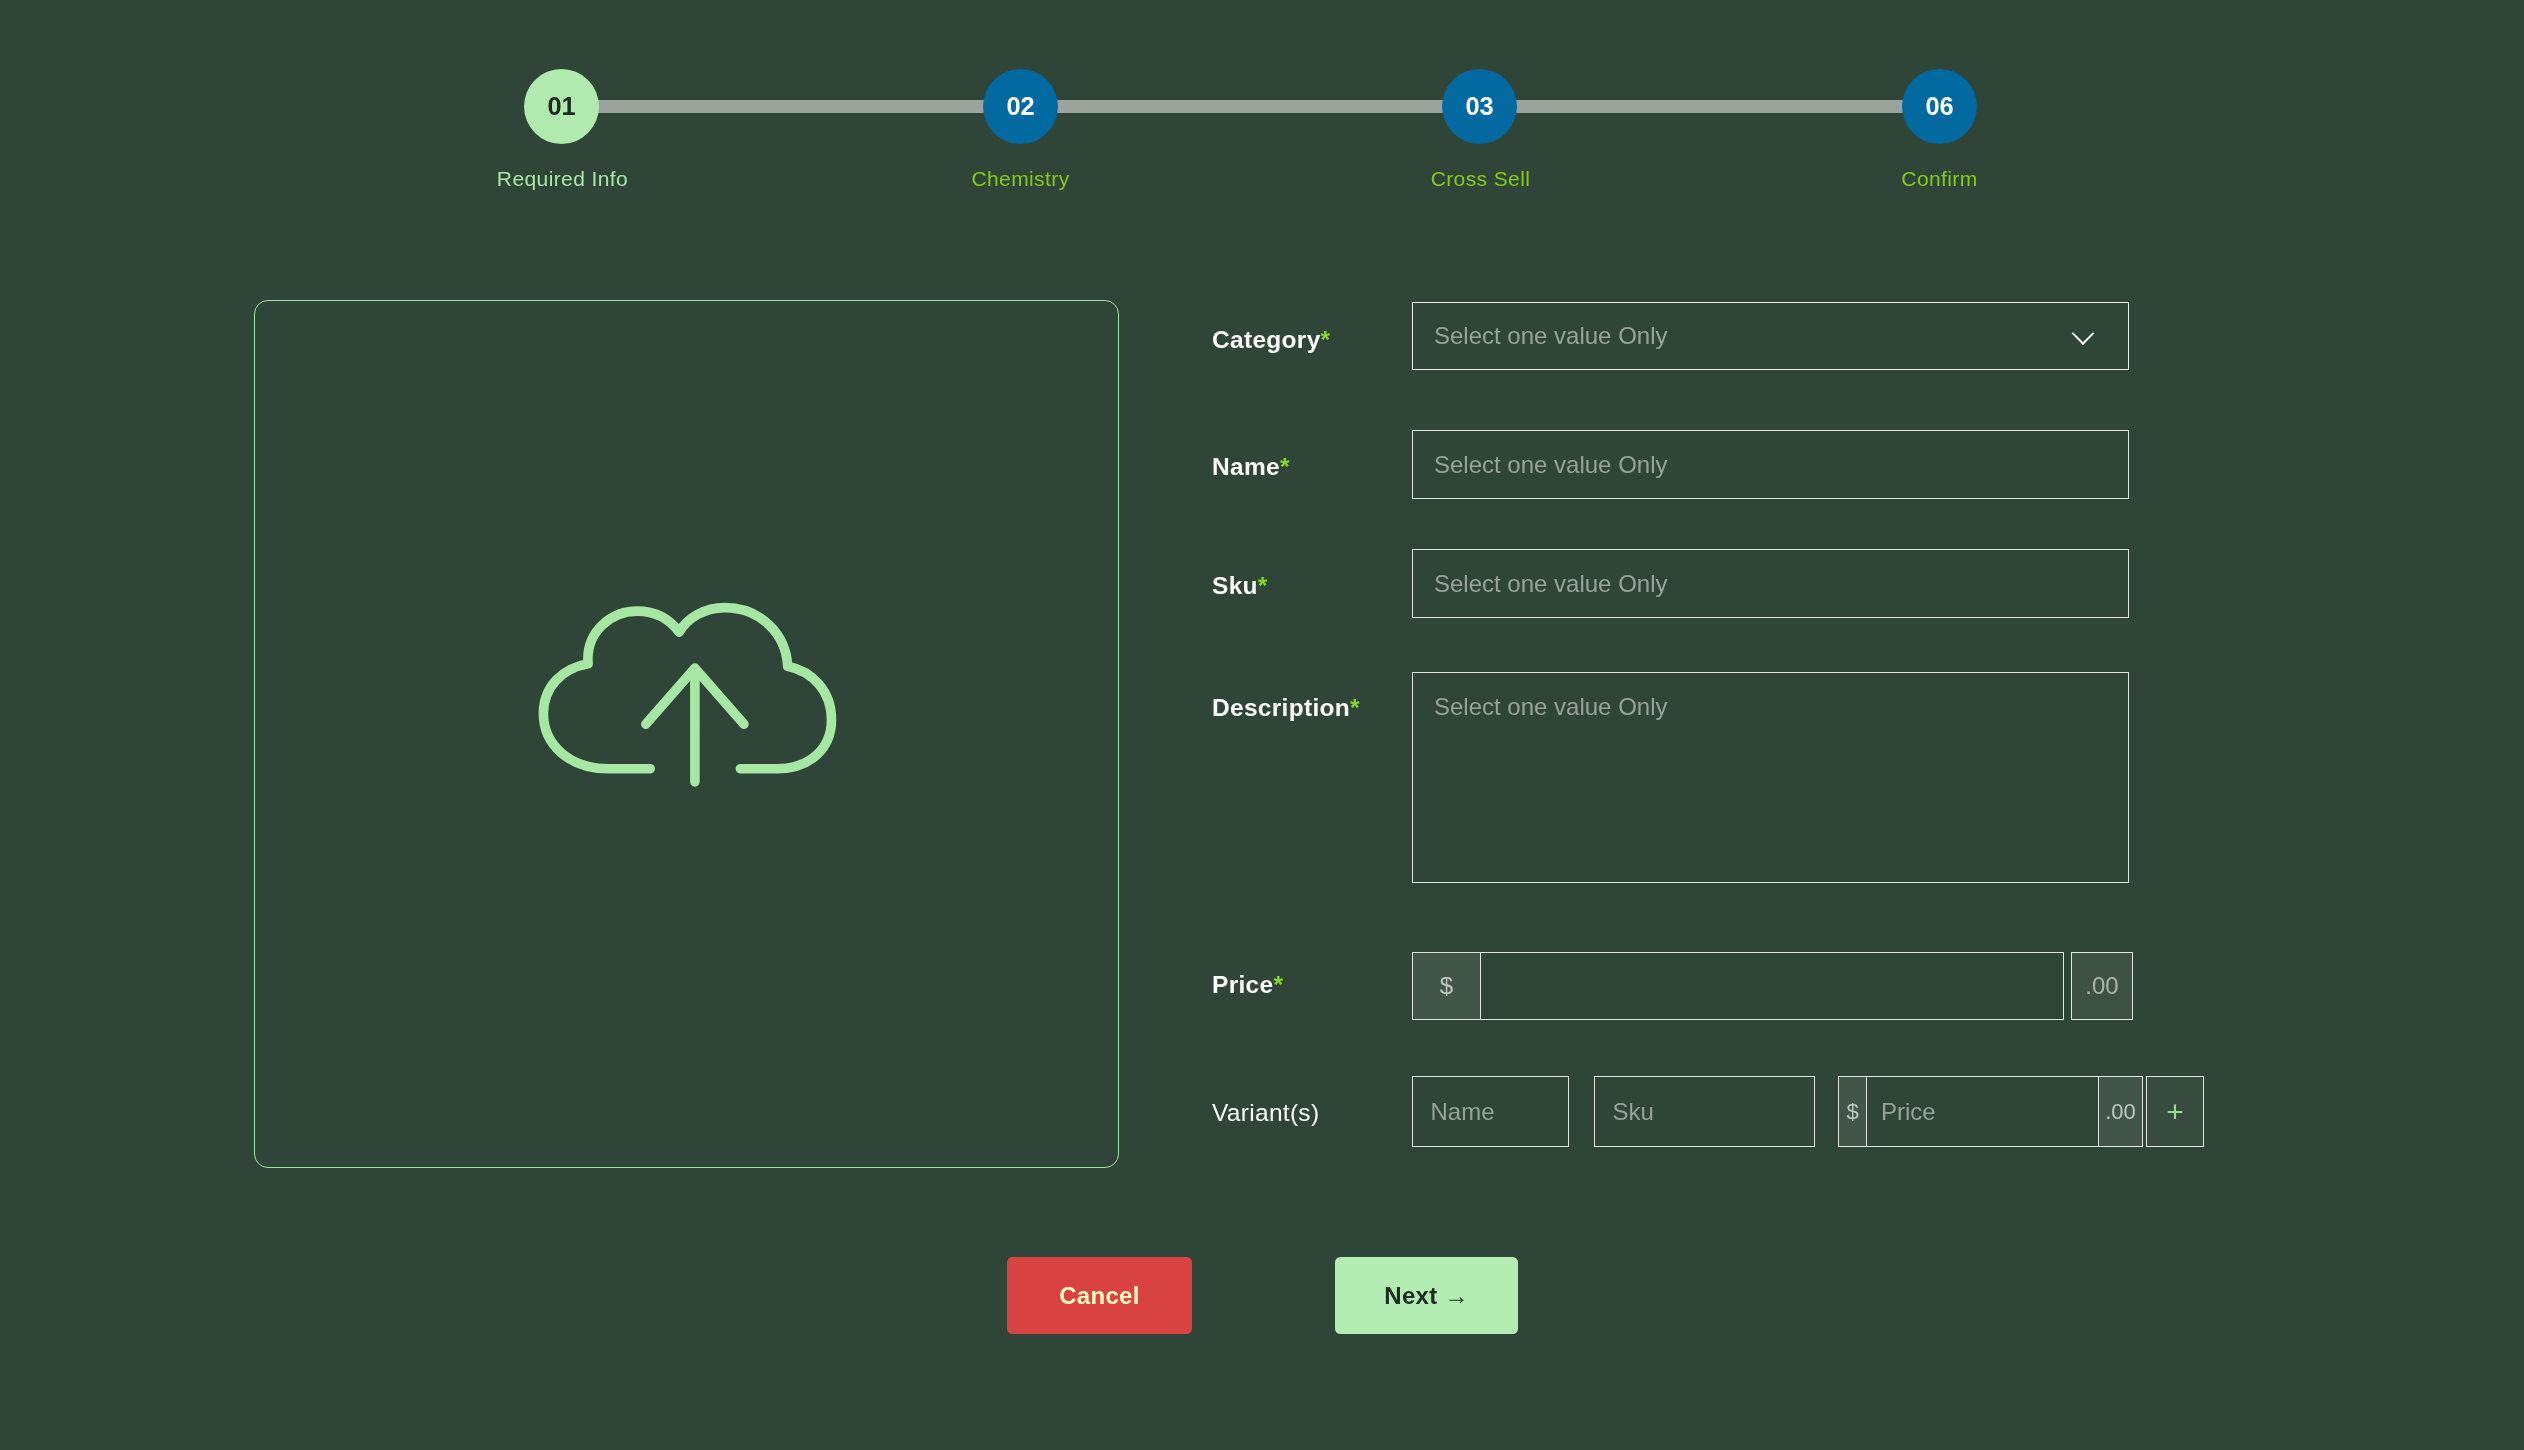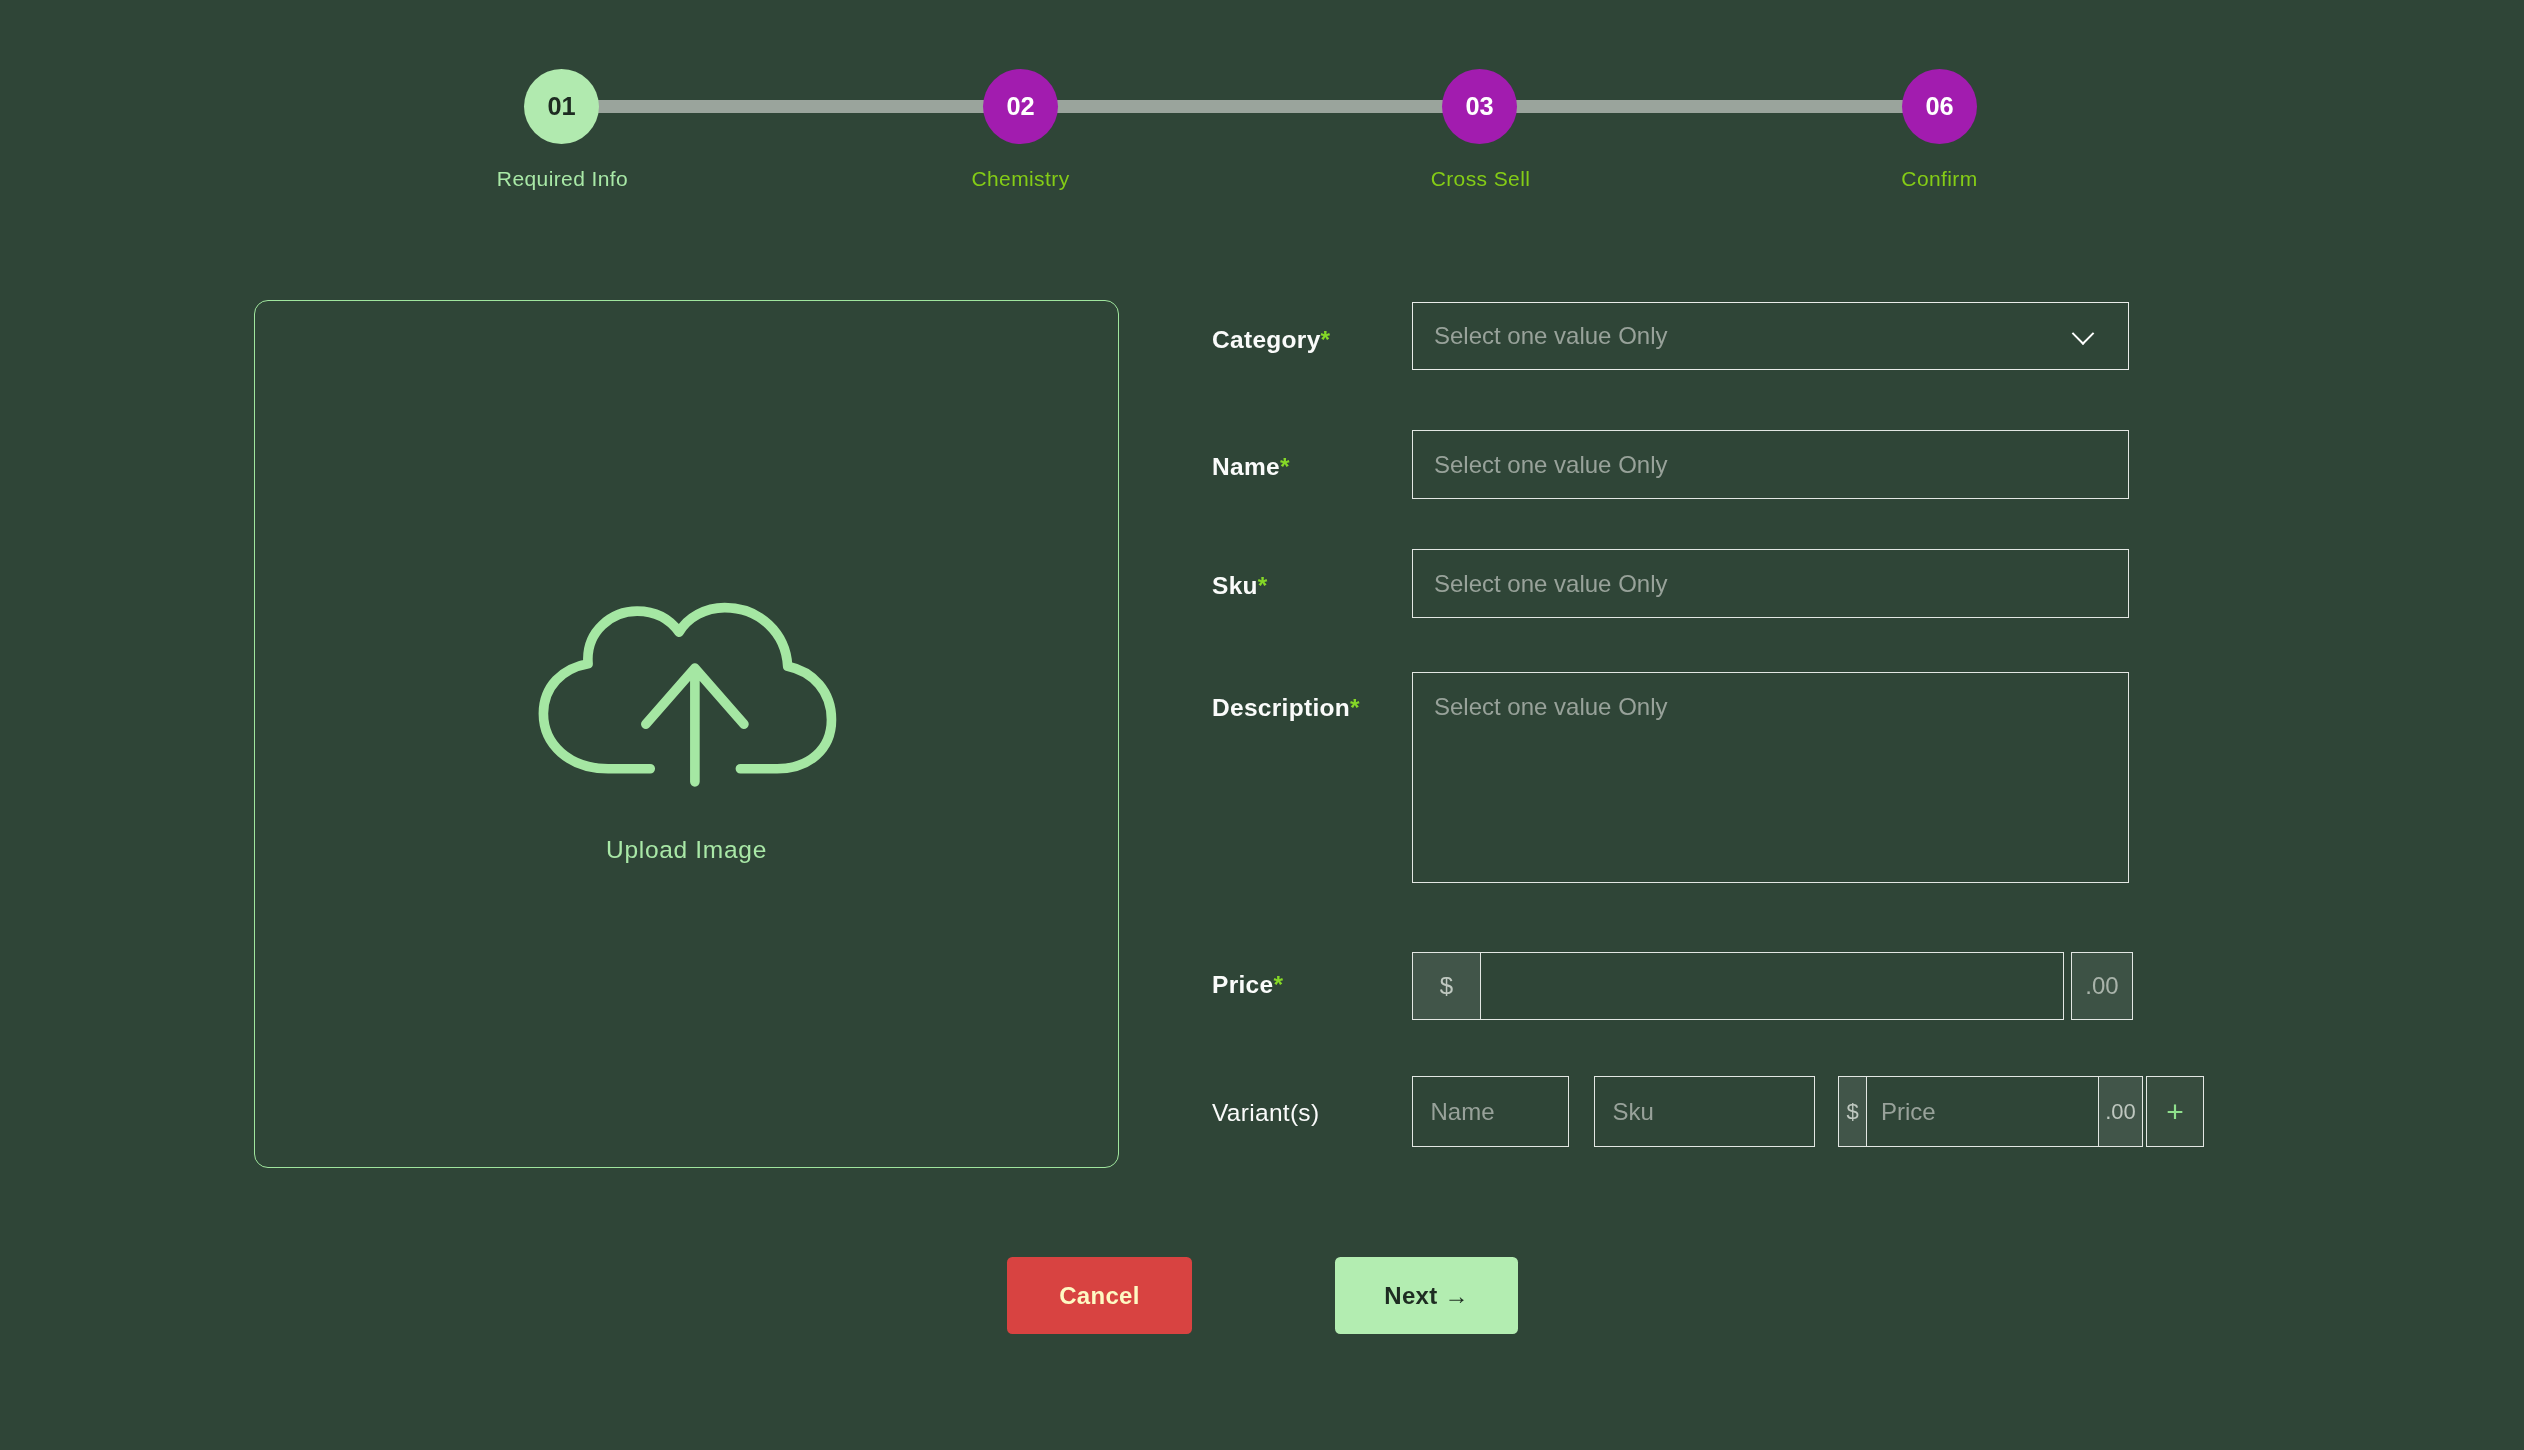--- a/index.html
+++ b/index.html
@@ -12,21 +12,21 @@
   }
   
   .stepper-line {
     position:absolute; left:562px; top:100px; width:1377px; height:13px;
     background:#9AA49C; border-radius:7px; z-index:1;
   }
   .step-circle {
     position:absolute; top:69px; width:75px; height:75px; border-radius:50%;
     display:flex; align-items:center; justify-content:center;
     font-size:25.4px; font-weight:bold; z-index:2;
-    background:#a21caf; color:#FFFFFF;
+    background:#0369a1; color:#FFFFFF;
   }
   .step-circle.active { background:#B1EAAF; color:#1D2B21; }
   .step-label {
     position:absolute; top:167px; width:281px; text-align:center;
     font-size:21px; color:#84cc16; letter-spacing:0.4px; z-index:2;
   }
   .step-label.active { color:#A8E8A6; }
   
   .upload-box {
     position:absolute; left:254px; top:300px; width:865px; height:868px;
@@ -107,21 +107,20 @@
 <div class="step-label active" style="left:422px;">Required Info</div>
 <div class="step-label" style="left:880px;">Chemistry</div>
 <div class="step-label" style="left:1340px;">Cross Sell</div>
 <div class="step-label" style="left:1799px;">Confirm</div>
 
 <div class="upload-box">
   <svg class="upload-icon" viewBox="0 0 360 225" fill="none">
     <path d="M138 203 H90 C45 203 16 175 16 140 C16 109 38 88 67 83 C64 45 95 23 123 23 C146 23 161 33 171 47 C181 30 201 19 223 19 C263 19 293 48 295 86 C324 92 345 115 345 147 C345 181 319 203 283 203 H241" stroke="#A5E7A3" stroke-width="11" stroke-linecap="round" stroke-linejoin="round"></path>
     <path d="M189 88 L133 152 M189 88 L245 152 M189 94 L189 218" stroke="#A5E7A3" stroke-width="11" stroke-linecap="round" stroke-linejoin="round"></path>
   </svg>
-  <div class="upload-text">Upload Image</div>
 </div>
 
 <div class="field-label" style="top:340px;"><span>Category</span><span class="req">*</span></div>
 <div class="field-label" style="top:467px;"><span>Name</span><span class="req">*</span></div>
 <div class="field-label" style="top:586px;"><span>Sku</span><span class="req">*</span></div>
 <div class="field-label" style="top:708px;"><span>Description</span><span class="req">*</span></div>
 <div class="field-label" style="top:985px;"><span>Price</span><span class="req">*</span></div>
 <div class="field-label normal" style="top:1113px;"><span>Variant(s)</span></div>
 
 <div class="selectbox" style="left:1412px; top:302px; width:717px; height:68px;">

